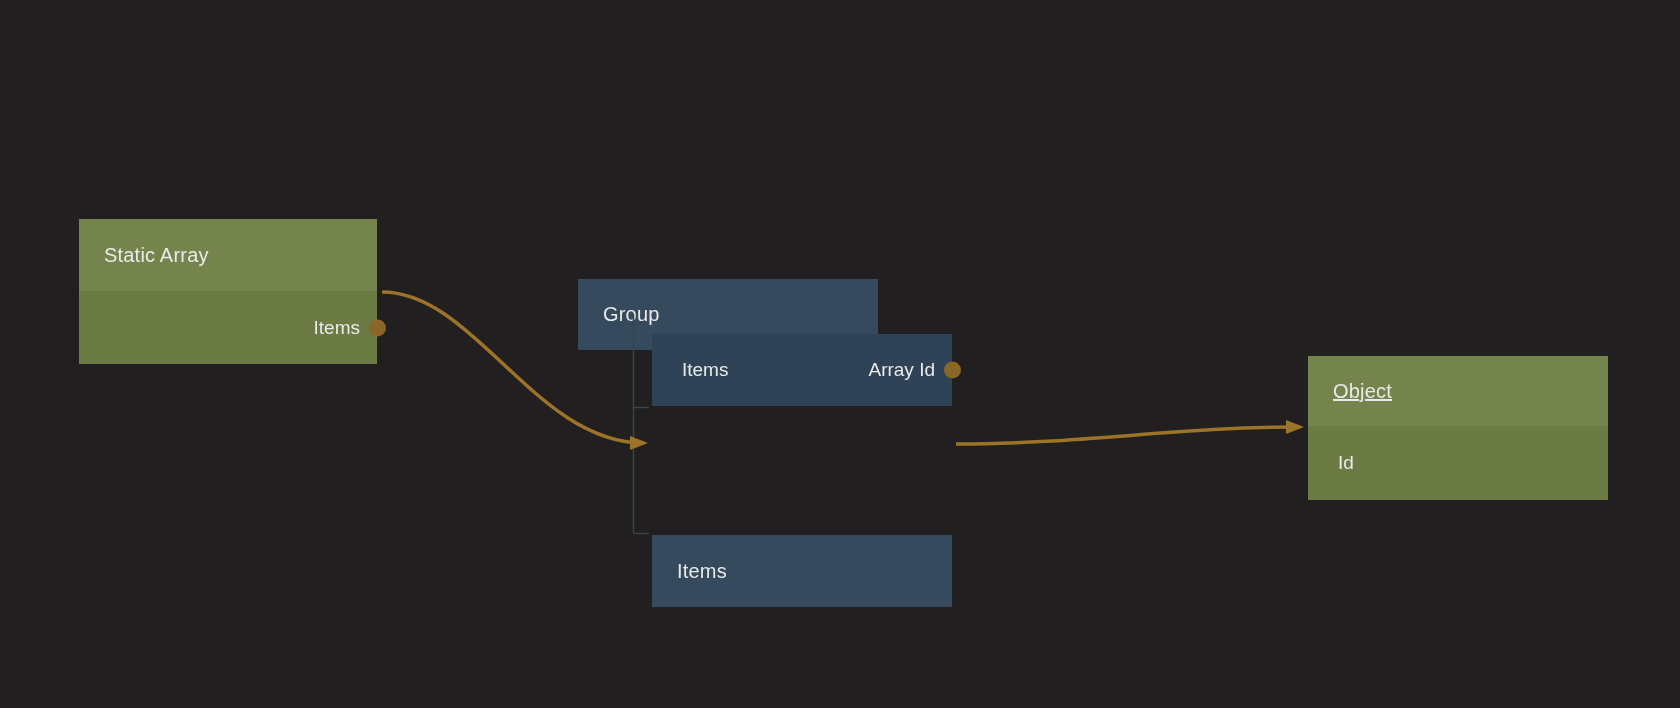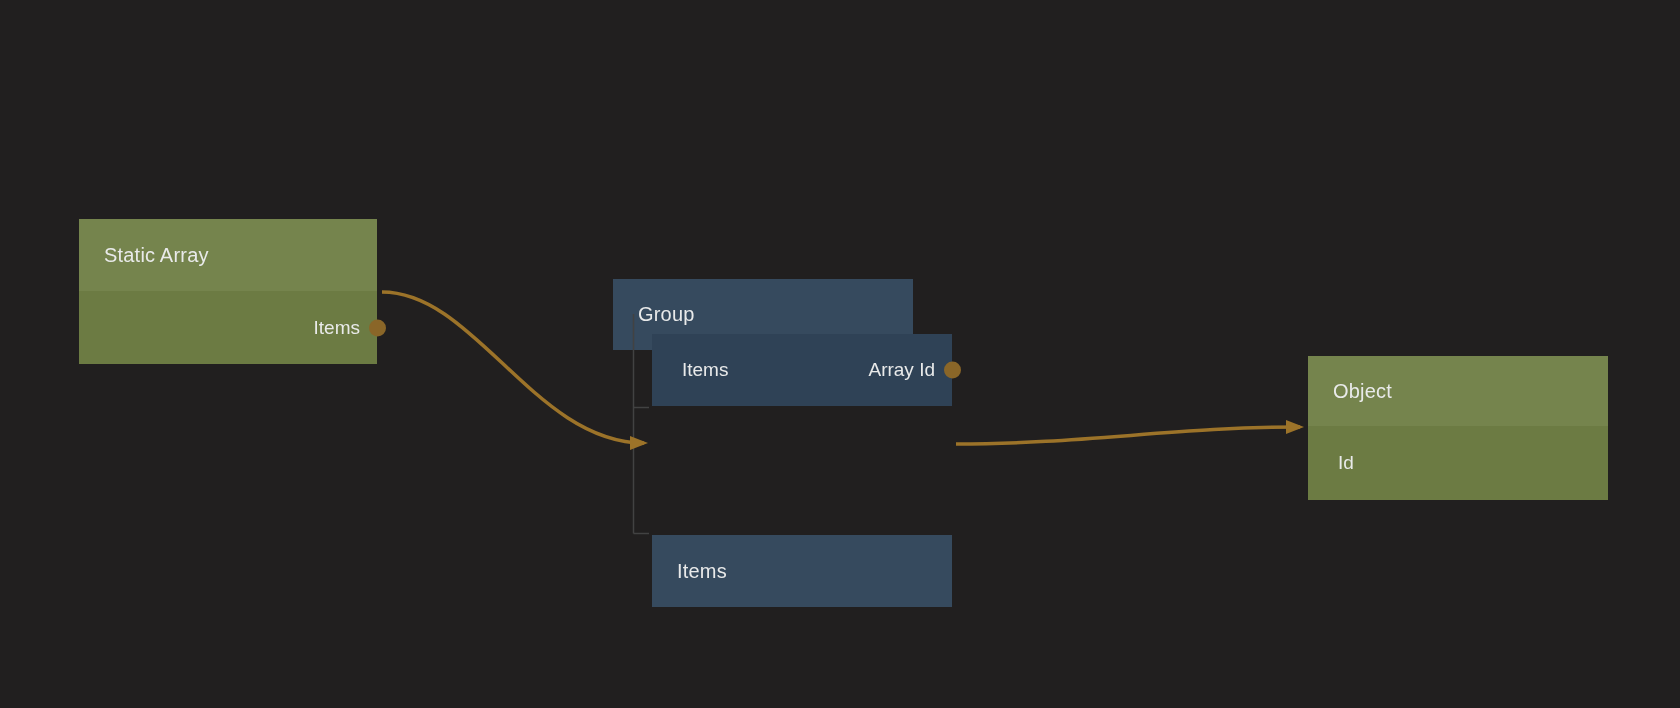--- a/index.html
+++ b/index.html
@@ -52,29 +52,29 @@
     border-radius: 50%;
     background: #8a6628;
     top: 50%;
     transform: translateY(-50%);
   }
   .port.out { right: -9px; }
 
   
   #n-static-array { left: 79px;  top: 183px; width: 298px; }
   #n-static-array .row { height: 73px; }
-  #n-group       { left: 613px; top: 243px; width: 300px; }
+  #n-group       { left: 578px; top: 243px; width: 300px; }
   #n-group .hdr  { height: 71px; }
   #n-repeater    { left: 652px; top: 334px; width: 300px; }
   #n-repeater .hdr { height: 73px; }
   #n-repeater .row { height: 72px; }
   #n-text        { left: 652px; top: 499px; width: 300px; }
   #n-text .hdr   { height: 72px; }
   #n-object      { left: 1308px; top: 320px; width: 300px; }
-  #n-object .hdr { height: 70px; }
+  #n-object .hdr { height: 70px; text-decoration: underline; }
   #n-object .row { height: 74px; }
 
   svg.wires {
     position: absolute;
     left: 0; top: 0;
     width: 1680px; height: 708px;
     pointer-events: none;
   }
 </style>
 </head>

